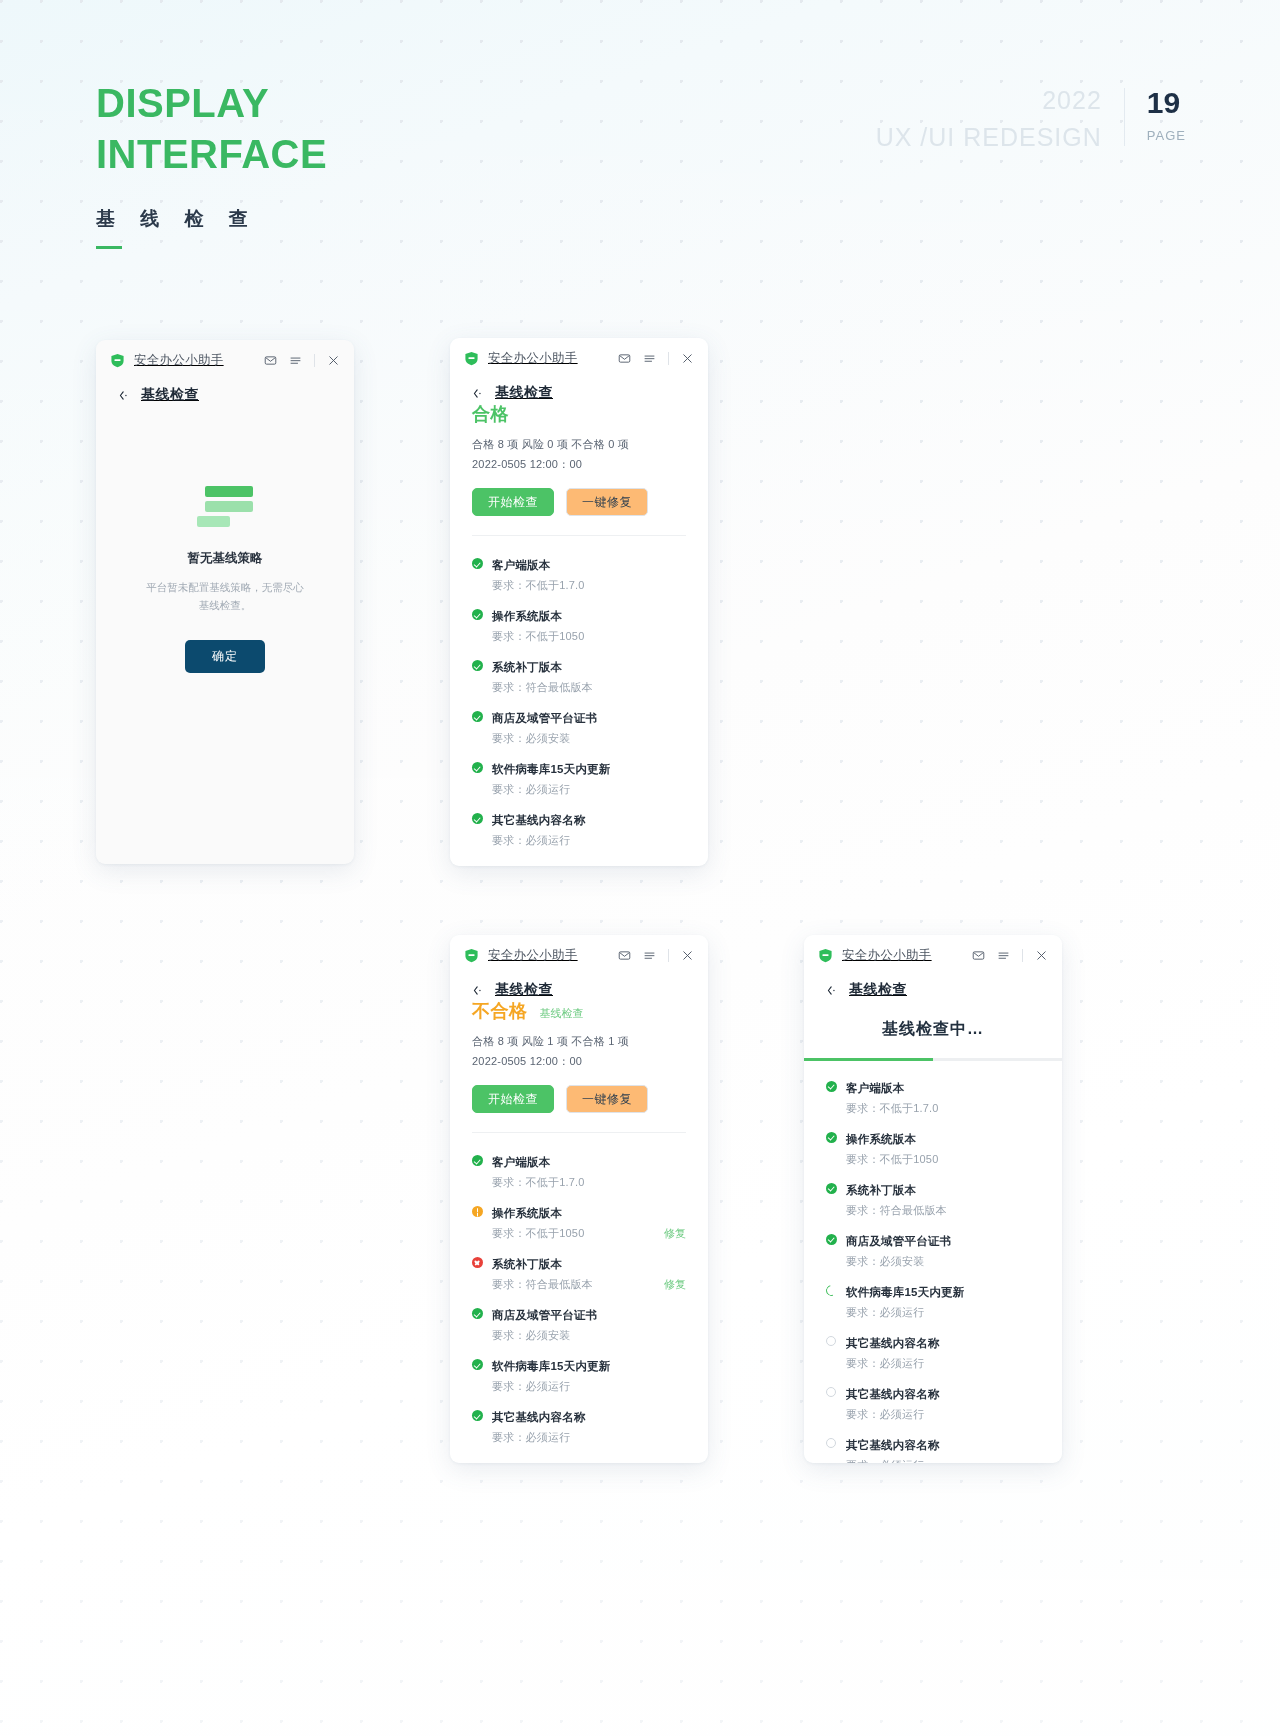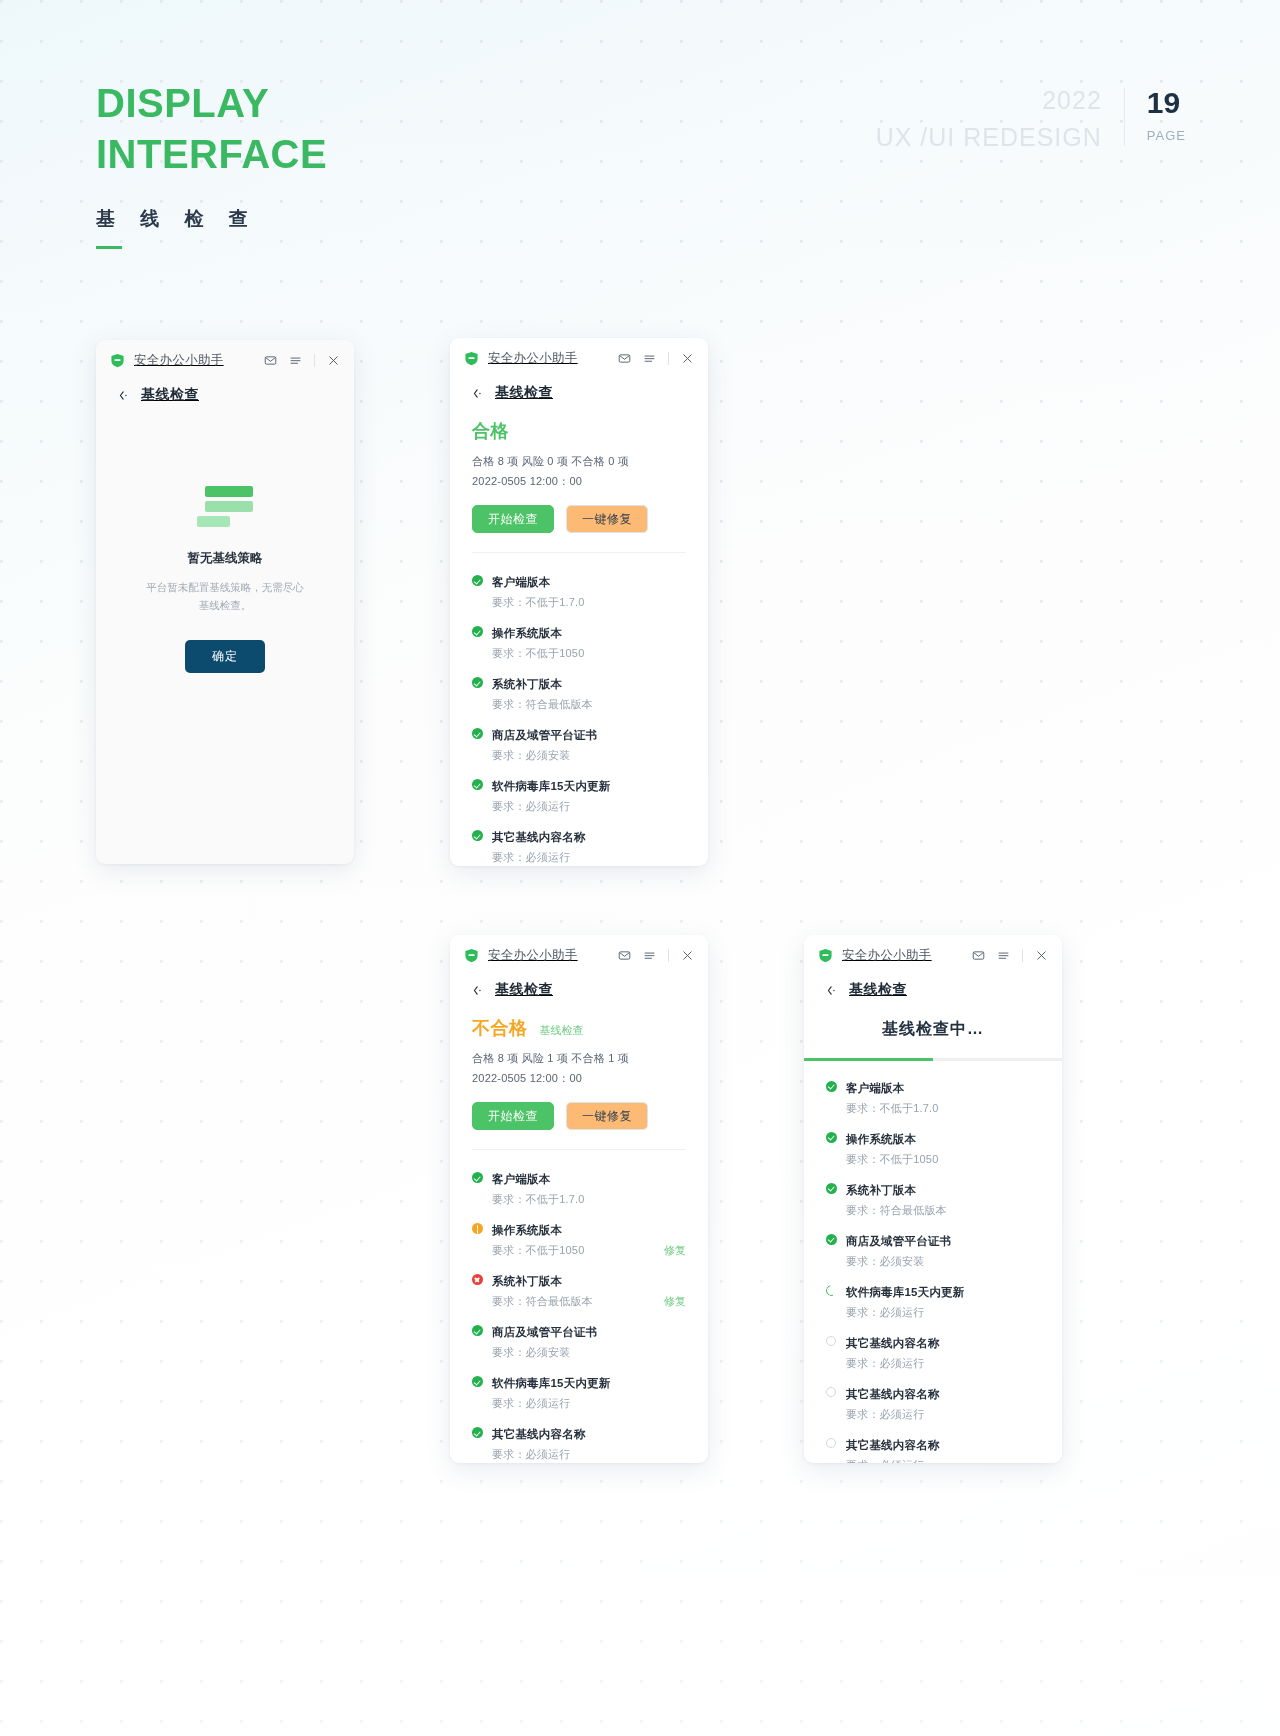--- a/index.html
+++ b/index.html
@@ -73,21 +73,21 @@
   .brand-name { font-size: 12.5px; color: #4c5561; letter-spacing: .3px; }
   .win-icons { display: flex; align-items: center; gap: 12px; }
   .win-icons .sep { width: 1px; height: 13px; background: #dfe3e8; }
 
   .navbar { display: flex; align-items: center; gap: 11px; padding: 6px 0 0 21px; text-decoration: underline; }
   .nav-title { font-size: 14px; font-weight: 700; color: #1f2a37; letter-spacing: .5px; }
 
   .body-pad { padding: 0 22px; }
 
   
-  .status-row { display: flex; align-items: baseline; gap: 12px; margin-top: 17px; }
+  .status-row { display: flex; align-items: baseline; gap: 12px; }
   .status-big { font-size: 18px; font-weight: 700; letter-spacing: .5px; }
   .status-pass { color: #4cc366; }
   .status-fail { color: #f5a623; }
   .status-link { font-size: 11px; color: #6ecb82; cursor: pointer; }
 
   .meta-line { font-size: 11px; color: #5a6472; margin-top: 11px; letter-spacing: .2px; }
   .meta-line.second { margin-top: 5px; }
 
   .btn-row { display: flex; gap: 12px; margin-top: 16px; }
   .btn {

